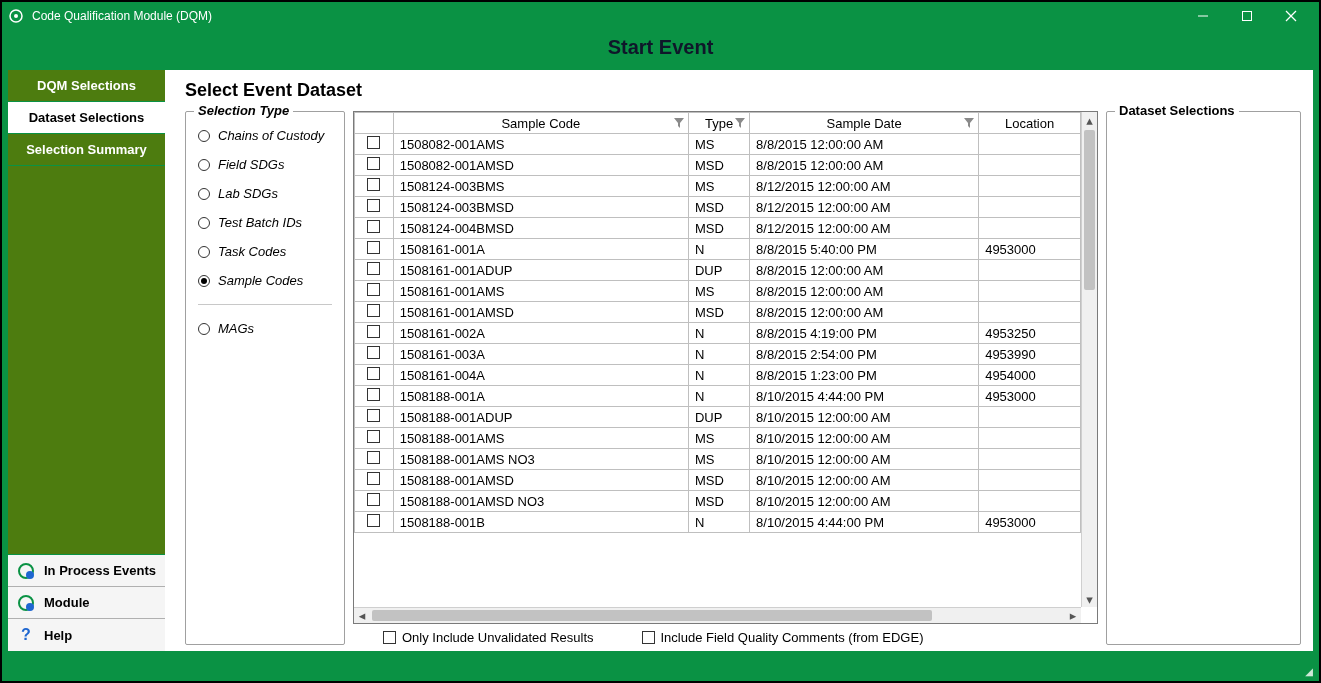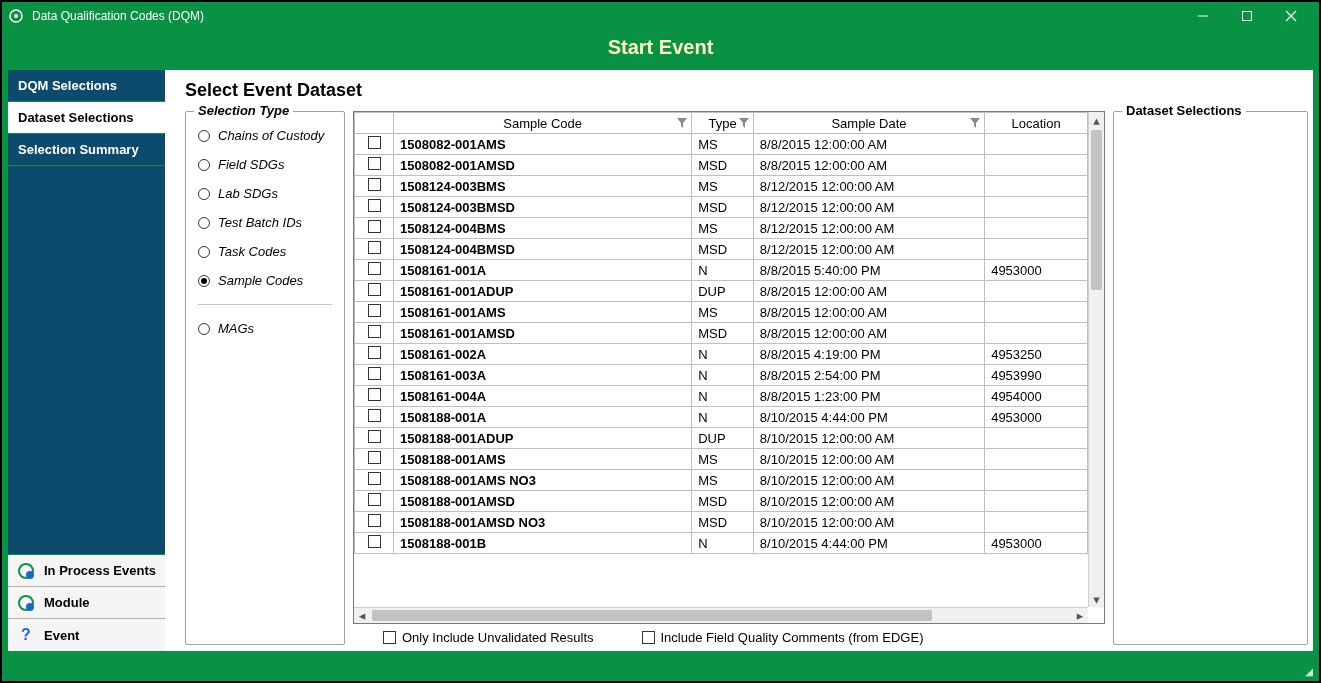--- a/index.html
+++ b/index.html
@@ -7,54 +7,54 @@
   .window { width:1321px; height:683px; border:2px solid #000; background:#0a9244; position:relative; overflow:hidden; }
   
   .titlebar { height:28px; background:#0a9244; color:#fff; display:flex; align-items:center; padding:0 6px; }
   .titlebar .app-icon { width:16px; height:16px; margin-right:8px; display:flex; align-items:center; justify-content:center;}
   .titlebar .title { font-size:12px; flex:0 0 auto; }
   .titlebar .spacer { flex:1; }
   .win-controls { display:flex; }
   .win-btn { width:44px; height:28px; display:flex; align-items:center; justify-content:center; color:#fff; }
   .win-btn svg { stroke:#fff; }
   
-  .heading { height:40px; background:#0a9244; color:#fef9c3; font-size:20px; font-weight:600; text-align:center; line-height:34px; }
+  .heading { height:40px; background:#0a9244; color:#0f172a; font-size:20px; font-weight:600; text-align:center; line-height:34px; }
   
   .content { position:absolute; top:68px; left:6px; right:6px; bottom:30px; display:flex; background:#0a9244; }
   
-  .sidebar { width:157px; display:flex; flex-direction:column; background:#0c4a6e; }
+  .sidebar { width:157px; display:flex; flex-direction:column; background:#4d7c0f;text-align:center; }
   .side-item { height:32px; line-height:32px; padding:0 10px; color:#fff; font-weight:600; font-size:13px; cursor:pointer; border-bottom:1px solid #0a9244;}
   .side-item.active { background:#fff; color:#000; }
   .side-spacer { flex:1; }
   .side-bottom { background:#fff; border-top:1px solid #0a9244; }
   .side-bottom .s-btn { height:32px; display:flex; align-items:center; gap:8px; padding:0 8px; border-bottom:1px solid #b0b0b0; font-weight:600; cursor:pointer; background:#f5f5f5;}
   .side-bottom .s-btn:last-child{border-bottom:none;}
   .s-icon { width:20px; height:20px; display:flex; align-items:center; justify-content:center; }
   
-  .mainpanel { flex:1; background:#fff; padding:10px 5px 6px 20px; display:flex; flex-direction:column; }
+  .mainpanel { flex:1; background:#fff; padding:10px 12px 6px 20px; display:flex; flex-direction:column; }
   .page-title { font-size:18px; font-weight:700; margin:0 0 10px 0; }
   .main-body { flex:1; display:flex; gap:8px; min-height:0;}
   
   .fset { border:1px solid #a0a0a0; border-radius:2px; padding:10px 8px 8px 8px; position:relative; }
   .fset > .legend { position:absolute; top:-9px; left:8px; background:#fff; padding:0 4px; font-weight:700; font-size:13px;}
   .sel-type { width:160px;font-style:italic; }
   .radio-stack { display:flex; flex-direction:column; gap:14px; padding:6px 4px 4px 4px;}
   .radio-stack hr { border:none; border-top:1px solid #c8c8c8; margin:2px 0;}
   .radio-item { display:flex; align-items:center; gap:8px; cursor:pointer; font-size:13px;}
   .radio-dot { width:12px; height:12px; border:1px solid #333; border-radius:50%; display:flex; align-items:center; justify-content:center; flex:0 0 12px;}
   .radio-dot .inner { width:6px; height:6px; background:#000; border-radius:50%; display:none;}
   .radio-item.selected .inner{display:block;}
   
   .grid-wrap { flex:1; display:flex; flex-direction:column; min-width:0;}
   .grid-scroll { flex:1; border:1px solid #7a7a7a; overflow:hidden; position:relative; }
   table.grid { border-collapse:collapse; width:100%; table-layout:fixed; }
   table.grid th, table.grid td { border:1px solid #bfbfbf; padding:2px 6px; font-size:13px; text-align:left; height:21px; white-space:nowrap; overflow:hidden; }
   table.grid th { background:#fff; font-weight:400; position:relative;}
   .col-check { width:38px; text-align:center;}
-  .col-code  { width:290px;font-weight:bold; }
+  .col-code  { width:290px; }
   .col-type  { width:60px; }
   .col-date  { width:225px; }
   .col-loc   { width:100px; }
   .filter-icon { position:absolute; right:4px; top:3px; }
   .chk { width:13px; height:13px; border:1px solid #333; display:inline-block; }
   .vscroll { position:absolute; right:0; top:0; bottom:16px; width:16px; background:#f0f0f0; border-left:1px solid #cfcfcf;}
   .vscroll .thumb{ position:absolute; top:18px; left:2px; right:2px; height:160px; background:#c2c2c2; border-radius:2px;}
   .vscroll .arrow{ position:absolute; left:0; right:0; height:16px; display:flex; align-items:center; justify-content:center; color:#555;}
   .vscroll .arrow.up{top:0;} .vscroll .arrow.down{bottom:0;}
   .hscroll { position:absolute; left:0; right:16px; bottom:0; height:16px; background:#f0f0f0; border-top:1px solid #cfcfcf;}
@@ -76,21 +76,21 @@
 
 <div class="window">
 
   <div class="titlebar">
     <span class="app-icon">
       <svg width="16" height="16" viewBox="0 0 16 16">
           <circle cx="8" cy="8" r="6" fill="none" stroke="#fff" stroke-width="1.5"></circle>
           <circle cx="8" cy="8" r="2" fill="#fff"></circle>
         </svg>
     </span>
-    <span class="title">Data Qualification Codes (DQM)</span>
+    <span class="title">Code Qualification Module (DQM)</span>
     <span class="spacer"></span>
     <div class="win-controls">
       <div class="win-btn">
           <svg width="12" height="12">
             <line x1="1" y1="6" x2="11" y2="6" stroke-width="1"></line>
           </svg>
         </div>
       <div class="win-btn">
           <svg width="12" height="12">
             <rect x="1.5" y="1.5" width="9" height="9" fill="none" stroke-width="1"></rect>
@@ -134,21 +134,21 @@
               </svg>
             </span>
             <span>Module</span>
           </div>
           <div class="s-btn">
             <span class="s-icon">
               <svg width="18" height="18" viewBox="0 0 18 18">
                 <text x="9" y="14" text-anchor="middle" font-size="16" font-weight="bold" fill="#1e66d0">?</text>
               </svg>
             </span>
-            <span>Event</span>
+            <span>Help</span>
           </div>
         </div>
     </div>
 
     <div class="mainpanel">
       <div class="page-title">Select Event Dataset</div>
       <div class="main-body">
 
         <div class="fset sel-type">
           <span class="legend">Selection Type</span>
@@ -238,27 +238,20 @@
                       <td class="col-check" style="text-align:center"><span class="chk"></span></td>
                       <td class="col-code">1508124-003BMS</td>
                       <td class="col-type">MS</td>
                       <td class="col-date">8/12/2015 12:00:00 AM</td>
                       <td class="col-loc"></td>
                     </tr>
                     <tr>
                       <td class="col-check" style="text-align:center"><span class="chk"></span></td>
                       <td class="col-code">1508124-003BMSD</td>
                       <td class="col-type">MSD</td>
-                      <td class="col-date">8/12/2015 12:00:00 AM</td>
-                      <td class="col-loc"></td>
-                    </tr>
-                    <tr>
-                      <td class="col-check" style="text-align:center"><span class="chk"></span></td>
-                      <td class="col-code">1508124-004BMS</td>
-                      <td class="col-type">MS</td>
                       <td class="col-date">8/12/2015 12:00:00 AM</td>
                       <td class="col-loc"></td>
                     </tr>
                     <tr>
                       <td class="col-check" style="text-align:center"><span class="chk"></span></td>
                       <td class="col-code">1508124-004BMSD</td>
                       <td class="col-type">MSD</td>
                       <td class="col-date">8/12/2015 12:00:00 AM</td>
                       <td class="col-loc"></td>
                     </tr>

